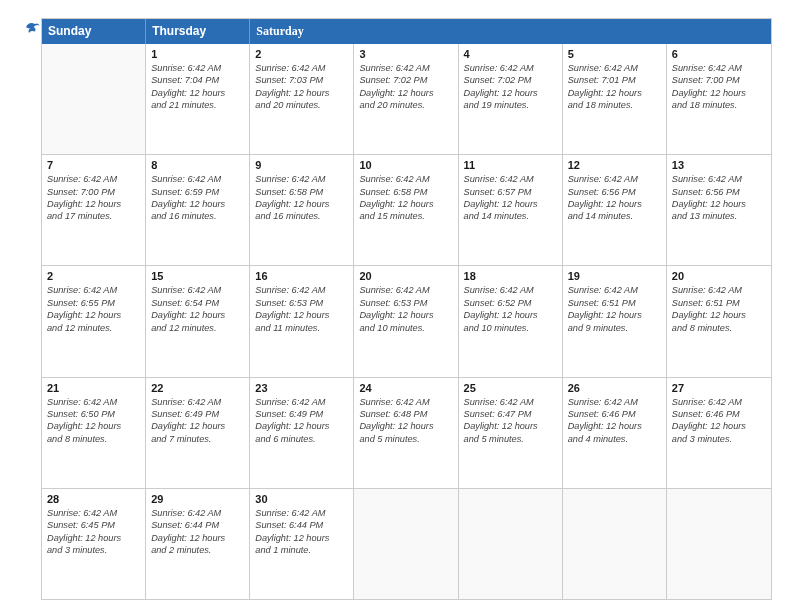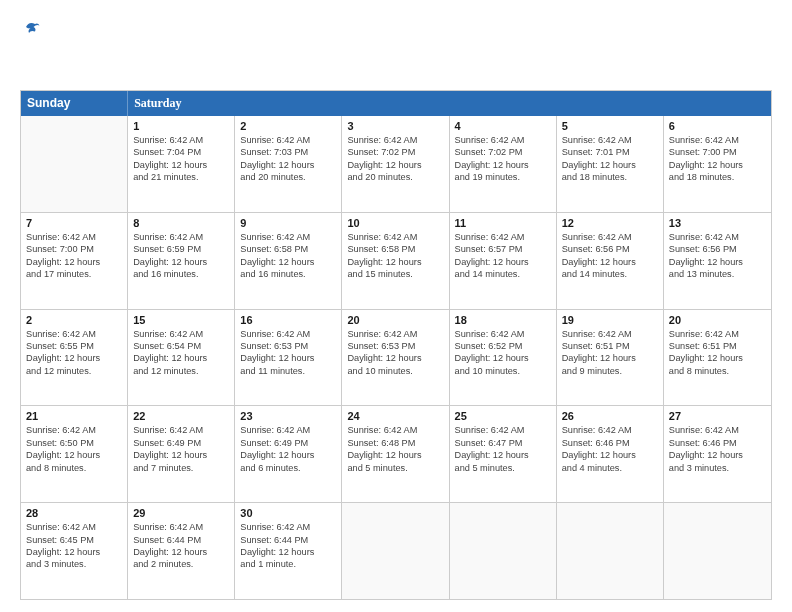--- a/index.html
+++ b/index.html
@@ -8,22 +8,21 @@
       background: #fff;
       width: 792px;
       height: 612px;
       overflow: hidden;
     }
     .page {
       width: 792px;
       height: 612px;
       padding: 18px 20px 12px 20px;
       display: flex;
-      flex-direction: column;
-      gap: 44px;
+      flex-direction: row;
     }
     .header {
       display: flex;
       justify-content: space-between;
       align-items: flex-start;
       margin-bottom: 10px;
     }
     .logo {
       display: flex;
       flex-direction: column;
@@ -101,20 +100,21 @@
     .cal-cell.empty { background: #f9f9f9; }
     .day-num {
       font-size: 11px;
       font-weight: bold;
       color: #1a1a1a;
       margin-bottom: 2px;
     }
     .cell-info {
       line-height: 1.35;
       color: #444;
+      font-style: italic;
     }
   </style>
 </head>
 <body>
 
 <div class="page">
   <div class="header">
     <div class="logo">
       <div class="logo-text">
         <span class="logo-general"></span>
@@ -126,20 +126,21 @@
     </div>
     <div class="title-block">
       <div class="month-title"></div>
       <div class="location"></div>
     </div>
   </div>
 
   <div class="calendar">
     <div class="cal-header" id="cal-header">
         <div class="cal-header-cell">Sunday</div>
+        <div class="cal-header-cell">Thursday</div>
         <div class="cal-header-cell">Saturday</div>
       </div>
     <div class="cal-body" id="cal-body">
         <div class="cal-row">
           <div class="cal-cell empty"></div>
           <div class="cal-cell">
             <div class="day-num">1</div>
             <div class="cell-info" style="white-space: pre-line;">Sunrise: 6:42 AM
 Sunset: 7:04 PM
 Daylight: 12 hours

